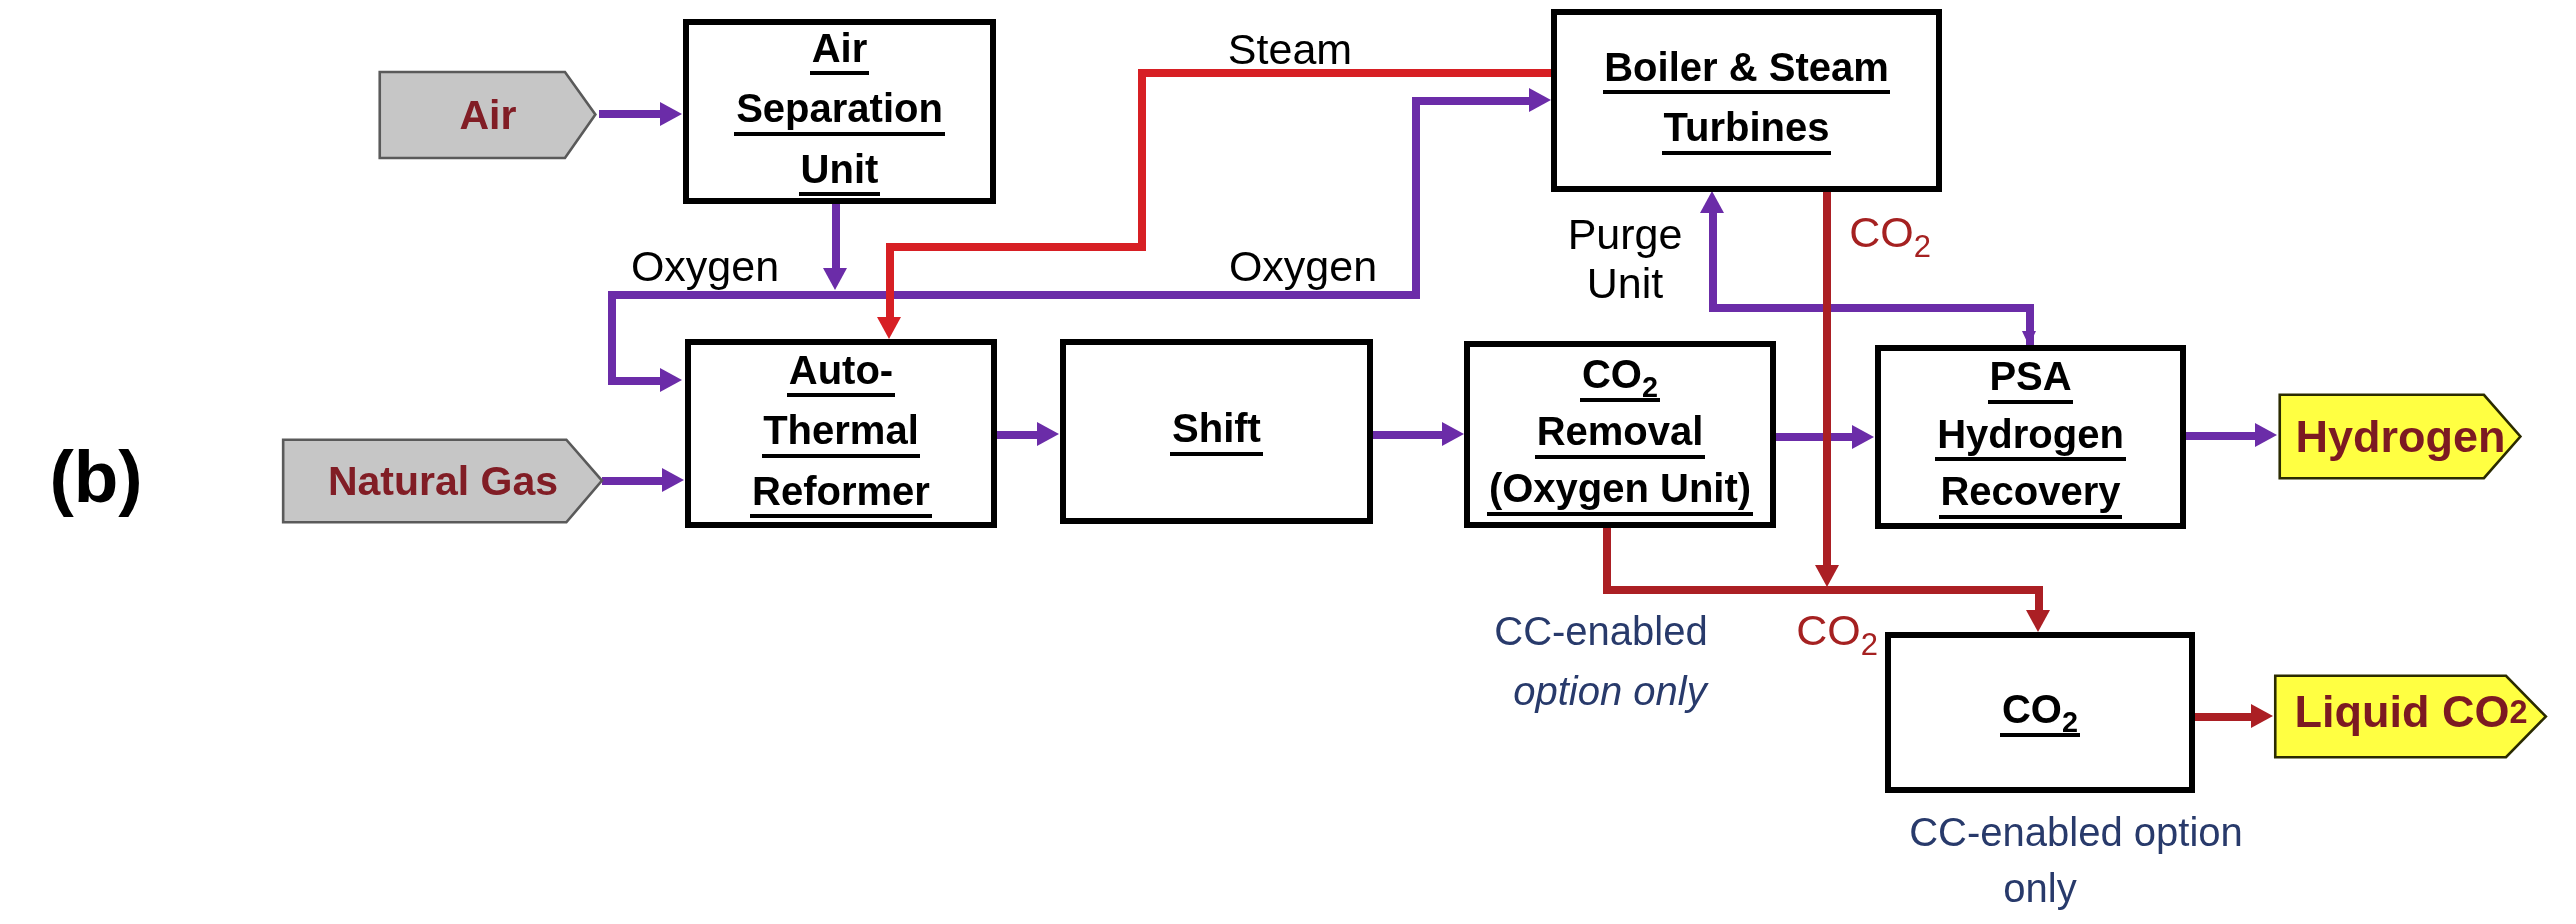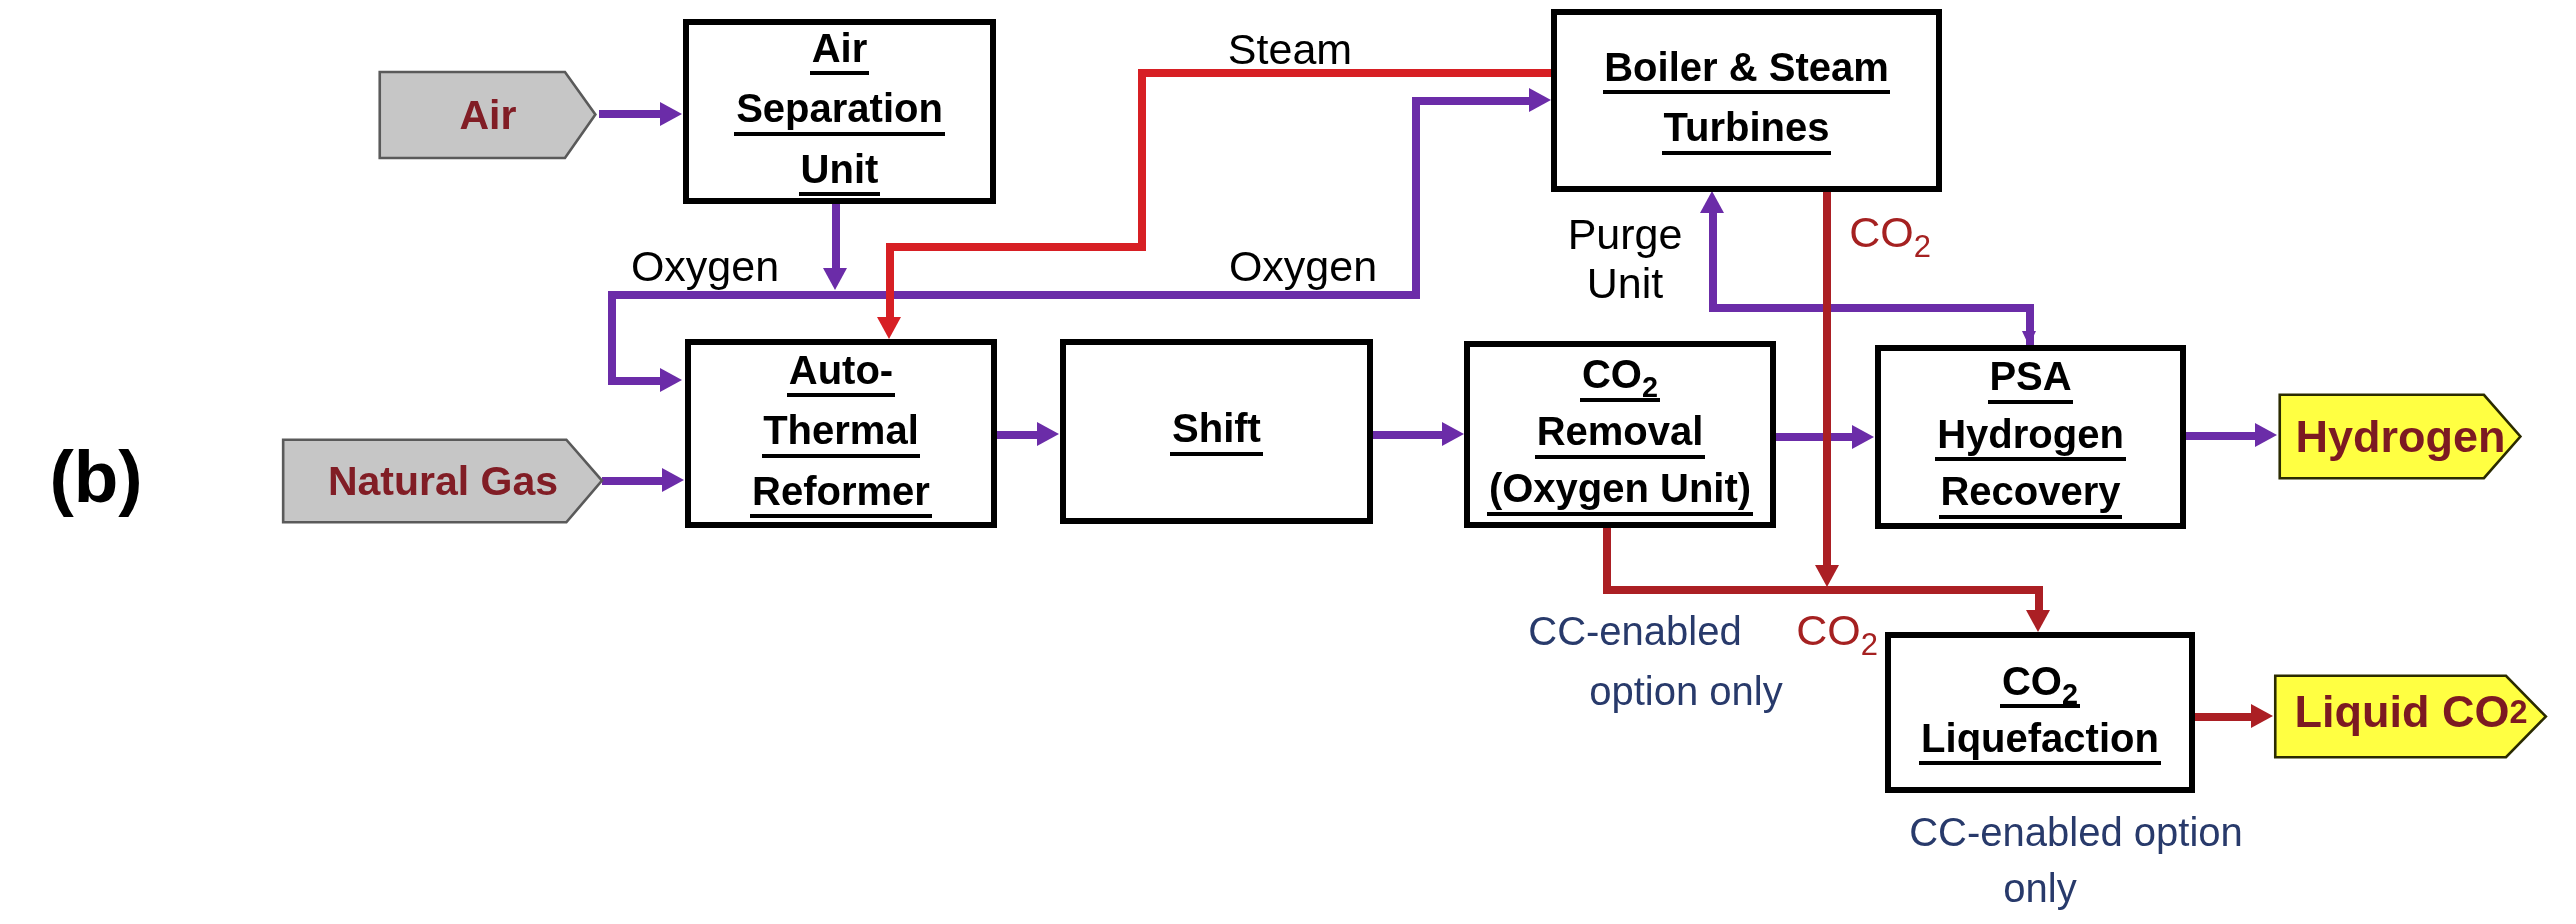--- a/index.html
+++ b/index.html
@@ -147,21 +147,20 @@
 </div>
 
 <div class="pbox" style="left:1875px;top:345px;width:311px;height:184px;gap:8.7px;">
   <span class="bline"><span>PSA</span><sub></sub></span>
   <span class="bline"><span>Hydrogen</span><sub></sub></span>
   <span class="bline"><span>Recovery</span><sub></sub></span>
 </div>
 
 <div class="pbox" style="left:1885px;top:632px;width:310px;height:161px;gap:8.7px;">
   <span class="bline"><span>CO</span><sub>2</sub></span>
-  <span class="bline"><span>Liquefaction</span><sub></sub></span>
 </div>
 
 <div class="pent" style="left:378px;top:70px;width:220px;height:90px;">
   <svg width="220" height="90" viewBox="0 0 253 103">
     <polygon points="2,2 215,2 250,51 215,101 2,101" fill="#C6C6C6" stroke="#5A5A5A" stroke-width="3"></polygon>
   </svg>
   <div class="ptxt graytxt" style="padding-right:26px;">Air</div>
 </div>
 
 <div class="pent" style="left:281px;top:438px;width:324px;height:86px;">
@@ -193,17 +192,17 @@
 <div class="lbl" style="left:1303px;top:267px;">Oxygen</div>
 <div class="lbl" style="left:1625px;top:235px;">Purge</div>
 <div class="lbl" style="left:1625px;top:284px;">Unit</div>
 <div class="lbl co2lbl" style="left:1890px;top:233px;">
   <span>CO</span><sub>2</sub>
 </div>
 <div class="lbl co2lbl" style="left:1837px;top:631px;">
   <span>CO</span><sub>2</sub>
 </div>
 
-<div class="lbl navy" style="left:1635px;top:631px;text-align:center;">CC-enabled</div>
-<div class="lbl navy" style="left:1686px;top:691px;">option only</div>
+<div class="lbl navy" style="left:1601px;top:631px;text-align:center;">CC-enabled</div>
+<div class="lbl navy" style="left:1610px;top:691px;font-style:italic;">option only</div>
 <div class="lbl navy" style="left:2040px;top:832px;margin-left:36px;">CC-enabled option</div>
 <div class="lbl navy" style="left:2040px;top:888px;">only</div>
 
 
 </body></html>

